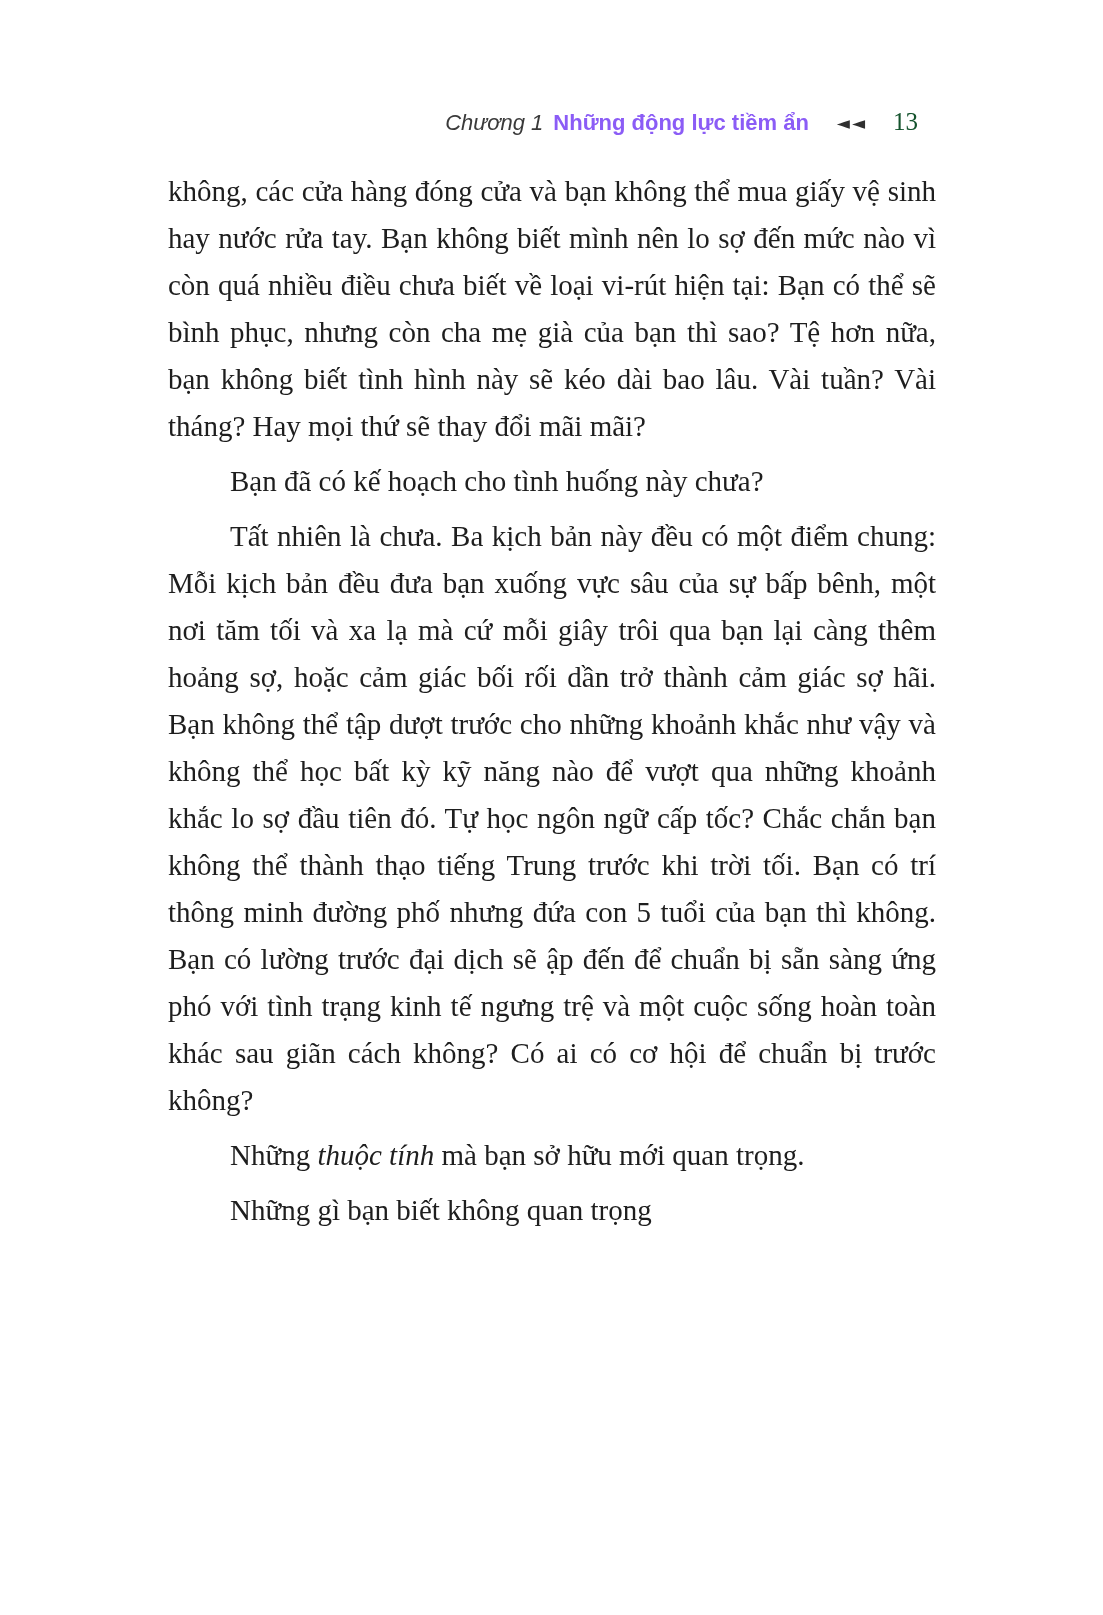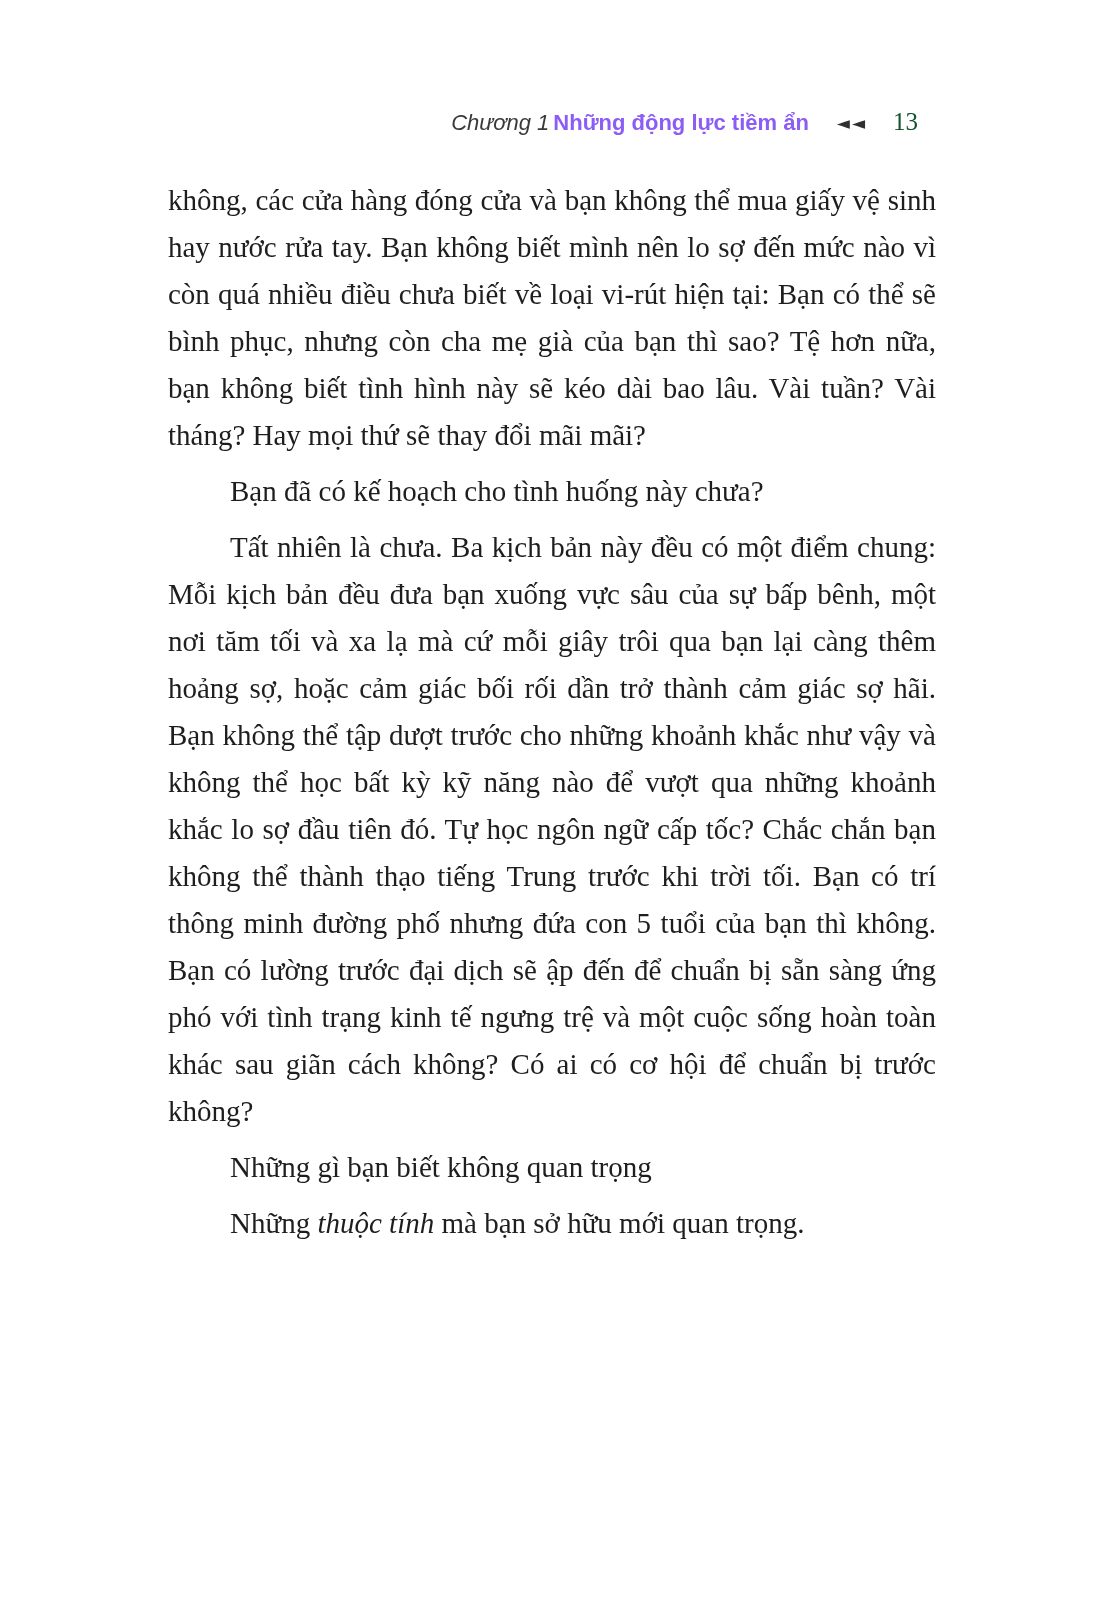--- a/index.html
+++ b/index.html
@@ -28,21 +28,21 @@
     display: flex;
     justify-content: flex-end;
     align-items: baseline;
     white-space: nowrap;
   }
   .chapter-label {
     font-family: "Liberation Sans", sans-serif;
     font-style: italic;
     font-size: 22px;
     color: #3a3a3a;
-    margin-right: 4px;
+    margin-right: 10px;
     text-align: center;
   }
   .chapter-title {
     font-family: "Liberation Sans", sans-serif;
     font-weight: 600;
     font-size: 22px;
     color: #8b5cf6;
   }
   .ornament {
     font-family: "DejaVu Sans", sans-serif;
@@ -61,21 +61,21 @@
   .page-body {
     position: absolute;
     top: 168px;
     left: 168px;
     width: 768px;
     font-size: 29px;
     line-height: 47px;
     text-align: justify;
   }
   .para {
-    margin: 9px 0 8px 0;
+    margin: 0 0 8px 0;
   }
   .para.indent {
     text-indent: 62px;
   }
   .para em {
     font-style: italic;
   }
 </style>
 </head>
 <body>
@@ -86,17 +86,17 @@
     <span class="chapter-label">Chương 1</span>
     <span class="chapter-title">Những động lực tiềm ẩn</span>
     <span class="ornament">◄◄</span>
     <span class="page-number">13</span>
   </header>
 
   <main class="page-body" id="paragraphs">
       <p class="para"><span>không, các cửa hàng đóng cửa và bạn không thể mua giấy vệ sinh hay nước rửa tay. Bạn không biết mình nên lo sợ đến mức nào vì còn quá nhiều điều chưa biết về loại vi-rút hiện tại: Bạn có thể sẽ bình phục, nhưng còn cha mẹ già của bạn thì sao? Tệ hơn nữa, bạn không biết tình hình này sẽ kéo dài bao lâu. Vài tuần? Vài tháng? Hay mọi thứ sẽ thay đổi mãi mãi?</span></p>
       <p class="para indent"><span>Bạn đã có kế hoạch cho tình huống này chưa?</span></p>
       <p class="para indent"><span>Tất nhiên là chưa. Ba kịch bản này đều có một điểm chung: Mỗi kịch bản đều đưa bạn xuống vực sâu của sự bấp bênh, một nơi tăm tối và xa lạ mà cứ mỗi giây trôi qua bạn lại càng thêm hoảng sợ, hoặc cảm giác bối rối dần trở thành cảm giác sợ hãi. Bạn không thể tập dượt trước cho những khoảnh khắc như vậy và không thể học bất kỳ kỹ năng nào để vượt qua những khoảnh khắc lo sợ đầu tiên đó. Tự học ngôn ngữ cấp tốc? Chắc chắn bạn không thể thành thạo tiếng Trung trước khi trời tối. Bạn có trí thông minh đường phố nhưng đứa con 5 tuổi của bạn thì không. Bạn có lường trước đại dịch sẽ ập đến để chuẩn bị sẵn sàng ứng phó với tình trạng kinh tế ngưng trệ và một cuộc sống hoàn toàn khác sau giãn cách không? Có ai có cơ hội để chuẩn bị trước không?</span></p>
+      <p class="para indent"><span>Những </span><em>thuộc tính</em><span> mà bạn sở hữu mới quan trọng.</span></p>
       <p class="para indent"><span>Những gì bạn biết không quan trọng</span></p>
-      <p class="para indent"><span>Những </span><em>thuộc tính</em><span> mà bạn sở hữu mới quan trọng.</span></p>
     </main>
 
 </div>
 
 </body></html>

